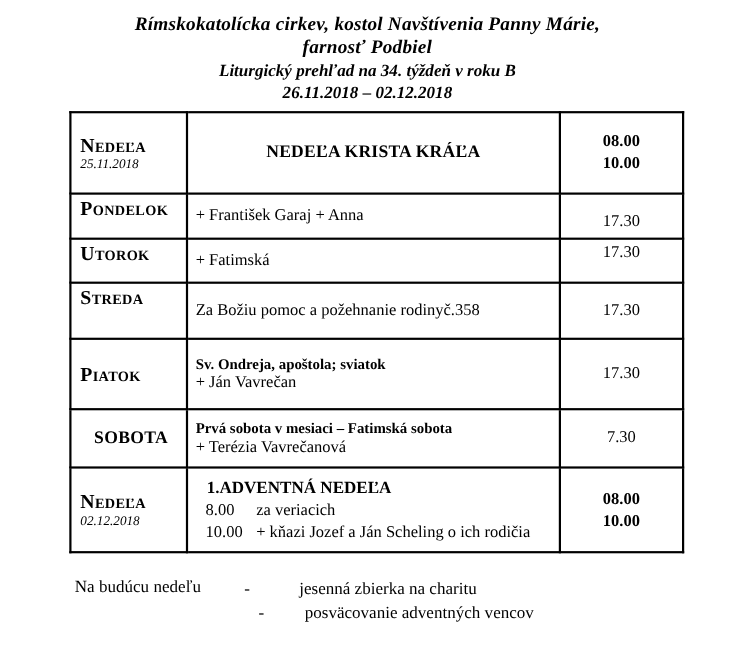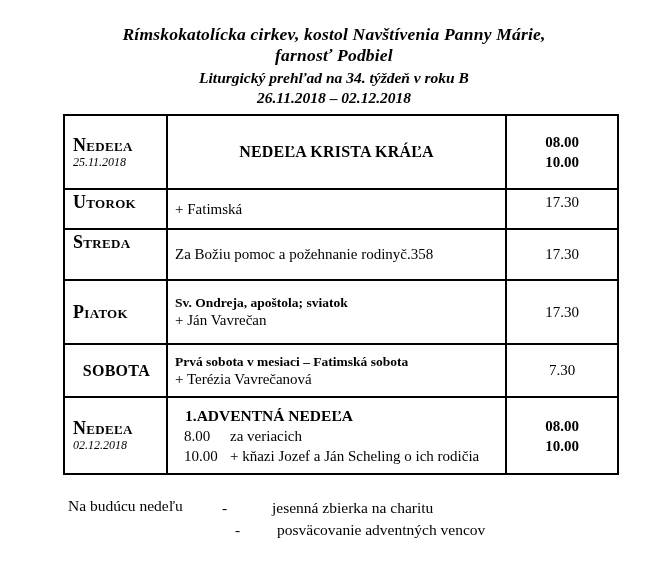--- a/index.html
+++ b/index.html
@@ -7,21 +7,21 @@
   body {
     width: 668px; height: 587px;
     background: #ffffff;
     color: #000000;
     font-family: "Liberation Serif", serif;
     overflow: hidden;
   }
   .page { position: relative; width: 668px; height: 587px; }
 
   
-  .header { text-align: center; padding-top: 24px; font-weight: bold; font-style: italic; }
+  .header { text-align: center; padding-top: 11px; font-weight: bold; font-style: italic; }
   .h-line1, .h-line2 { font-size: 17.5px; line-height: 21px; letter-spacing: 0.2px; }
   .h-line3 { font-size: 15.5px; line-height: 20px; margin-top: 2px; }
   .h-line4 { font-size: 15.5px; line-height: 20px; }
 
   
   table.sched {
     border-collapse: collapse;
     table-layout: fixed;
     margin: 6px 0 0 63px;
   }
@@ -101,20 +101,31 @@
       </td>
       <td class="desccell">
         <div class="row-title">NEDEĽA KRISTA KRÁĽA</div>
       </td>
       <td class="timecell">
         <div class="time-bold">08.00</div>
         <div class="time-bold">10.00</div>
       </td>
     </tr>
 
+    <tr class="r2">
+      <td class="daycell vtop">
+        <div class="dayname">Pondelok</div>
+      </td>
+      <td class="desccell vbot">
+        <div class="norm-line">+ František Garaj + Anna</div>
+      </td>
+      <td class="timecell vbot">
+        <div>17.30</div>
+      </td>
+    </tr>
 
     <tr class="r3">
       <td class="daycell vtop">
         <div class="dayname">Utorok</div>
       </td>
       <td class="desccell vbot">
         <div class="norm-line">+ Fatimská</div>
       </td>
       <td class="timecell vtop">
         <div>17.30</div>

